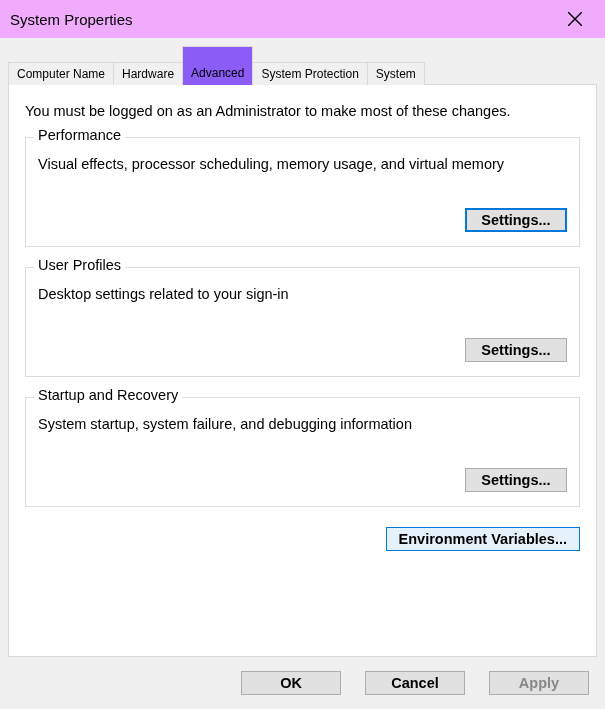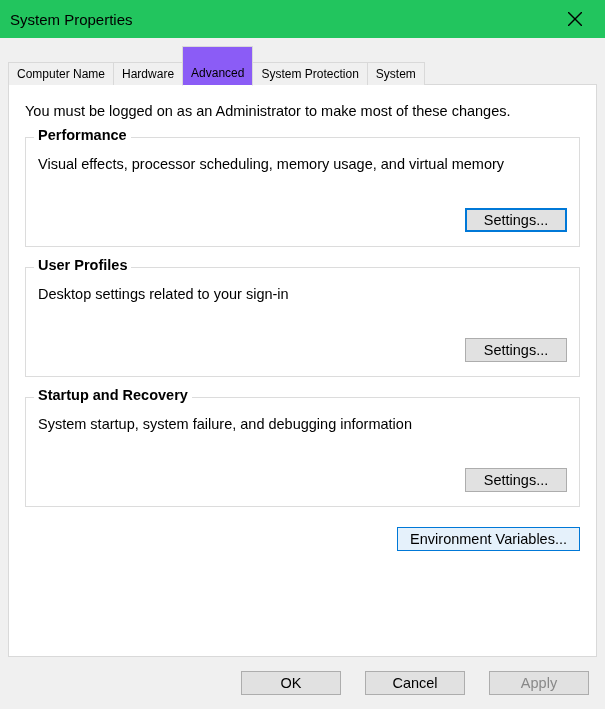--- a/index.html
+++ b/index.html
@@ -13,21 +13,21 @@
       height: 709px;
       background: #ffffff;
       overflow: hidden;
     }
     .titlebar {
       display: flex;
       align-items: center;
       justify-content: space-between;
       height: 38px;
       padding: 0 10px 0 10px;
-      background: #22c55e;
+      background: #f0abfc;
     }
     .titlebar-title {
       font-size: 15px;
       color: #000;
     }
     .close-btn {
       width: 40px;
       height: 30px;
       display: flex;
       align-items: center;
@@ -95,40 +95,40 @@
       position: relative;
     }
     .groupbox-legend {
       position: absolute;
       top: -11px;
       left: 8px;
       background: #ffffff;
       padding: 0 4px;
       font-size: 14.5px;
       color: #000;
-      font-weight: bold;
     }
     .groupbox-desc {
       font-size: 14.5px;
       color: #000;
       margin-top: 6px;
       margin-bottom: 36px;
     }
     .groupbox-buttons {
       display: flex;
       justify-content: flex-end;
     }
     .btn {
       font-size: 14.5px;
       padding: 3px 0;
       min-width: 102px;
       text-align: center;
       background: #e1e1e1;
       border: 1px solid #adadad;
       cursor: pointer;
+      font-weight: bold;
     }
     .btn.focused {
       border: 2px solid #0078d7;
       padding: 2px 0;
     }
     .btn.highlight {
       background: #e5f1fb;
       border: 1px solid #0078d7;
     }
     .btn.disabled {

